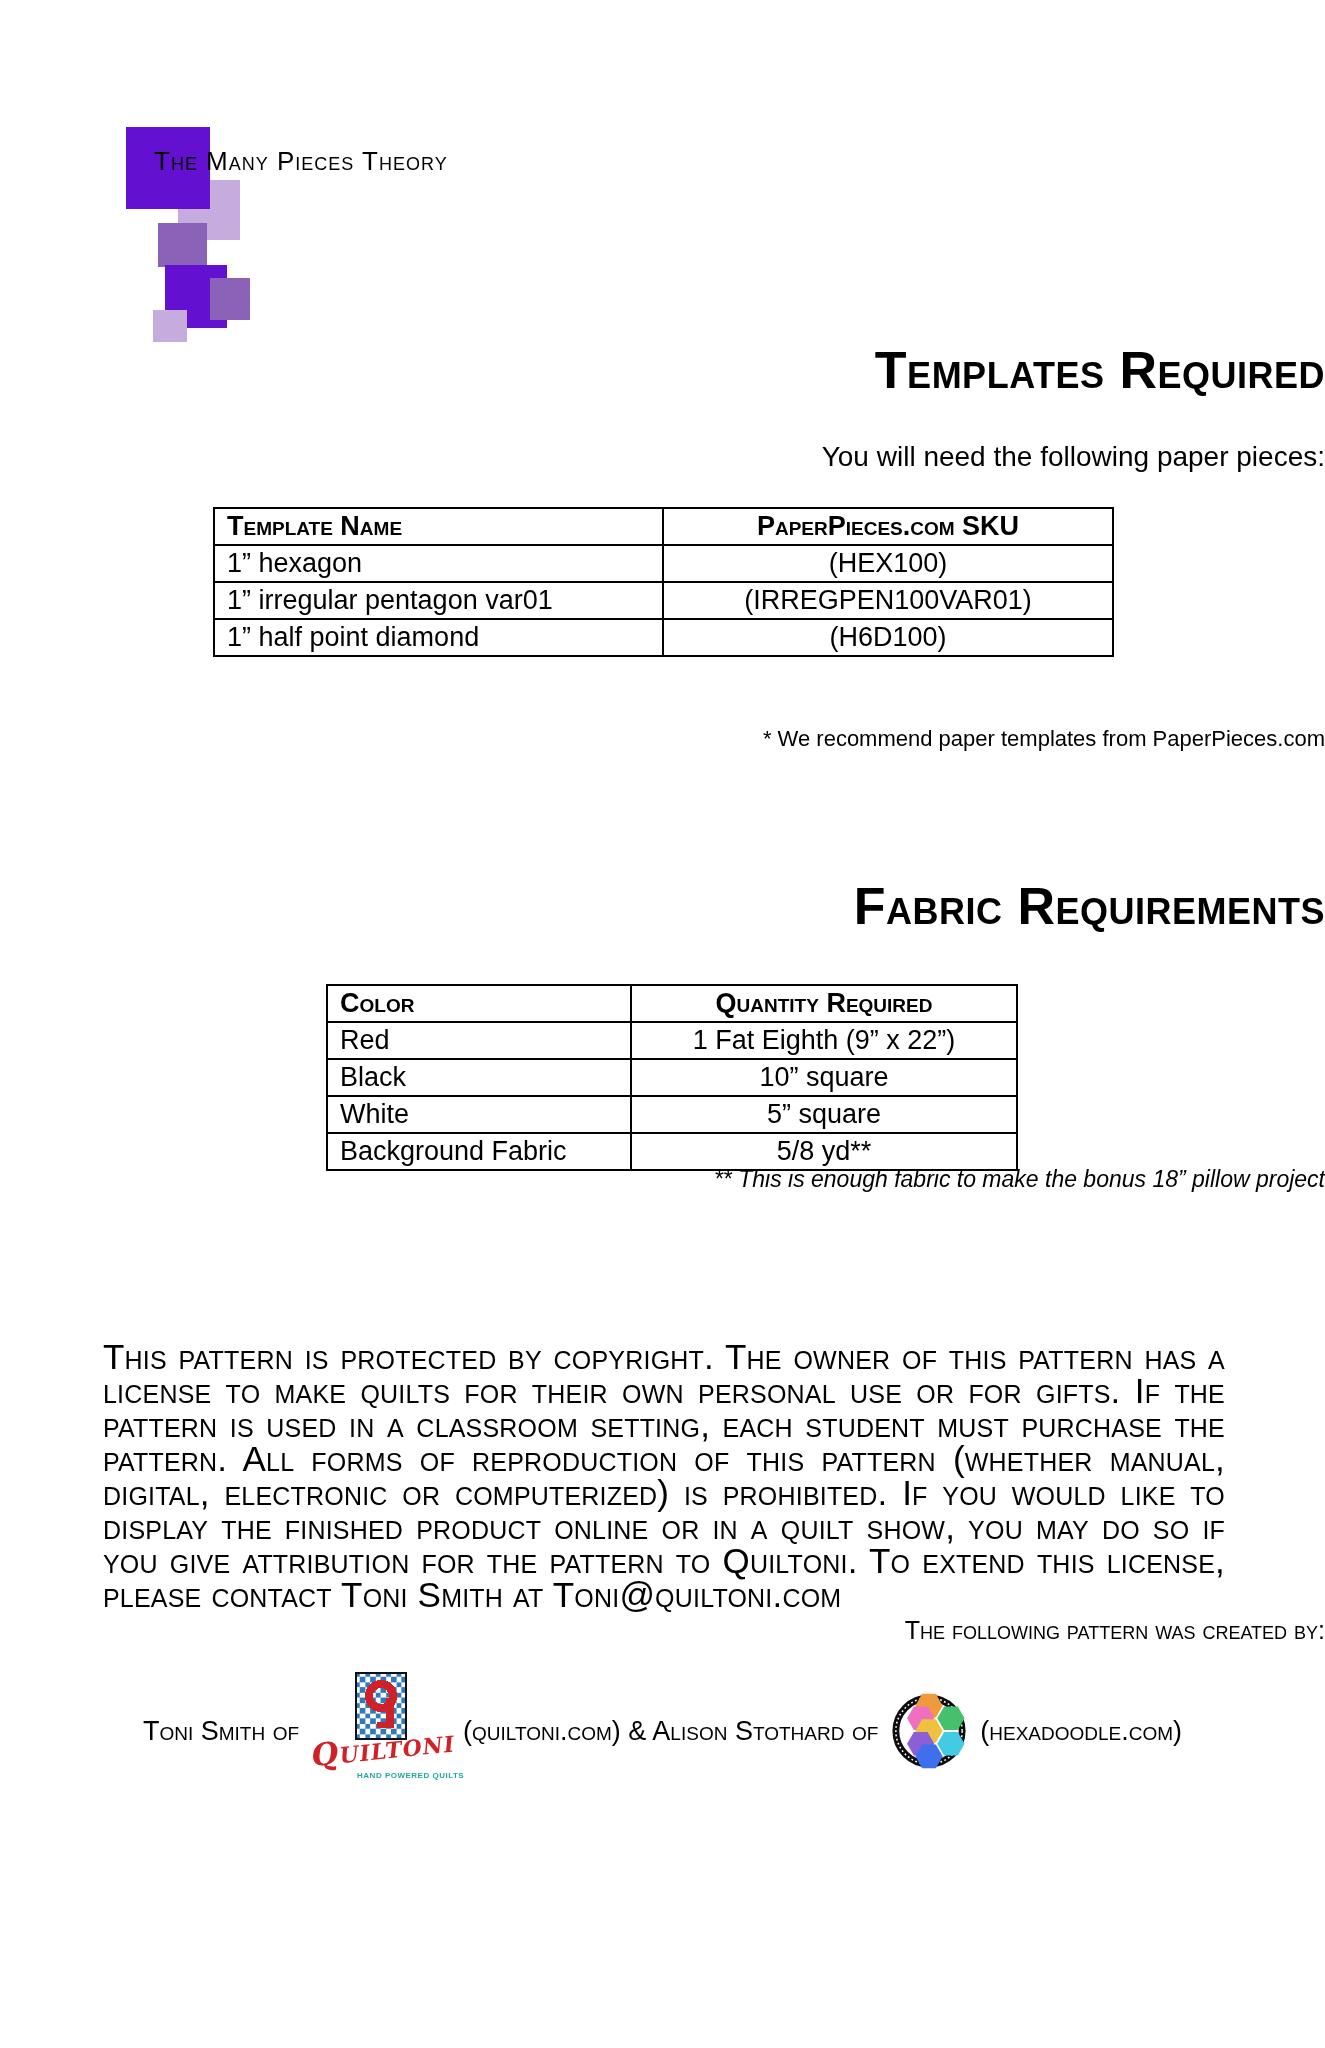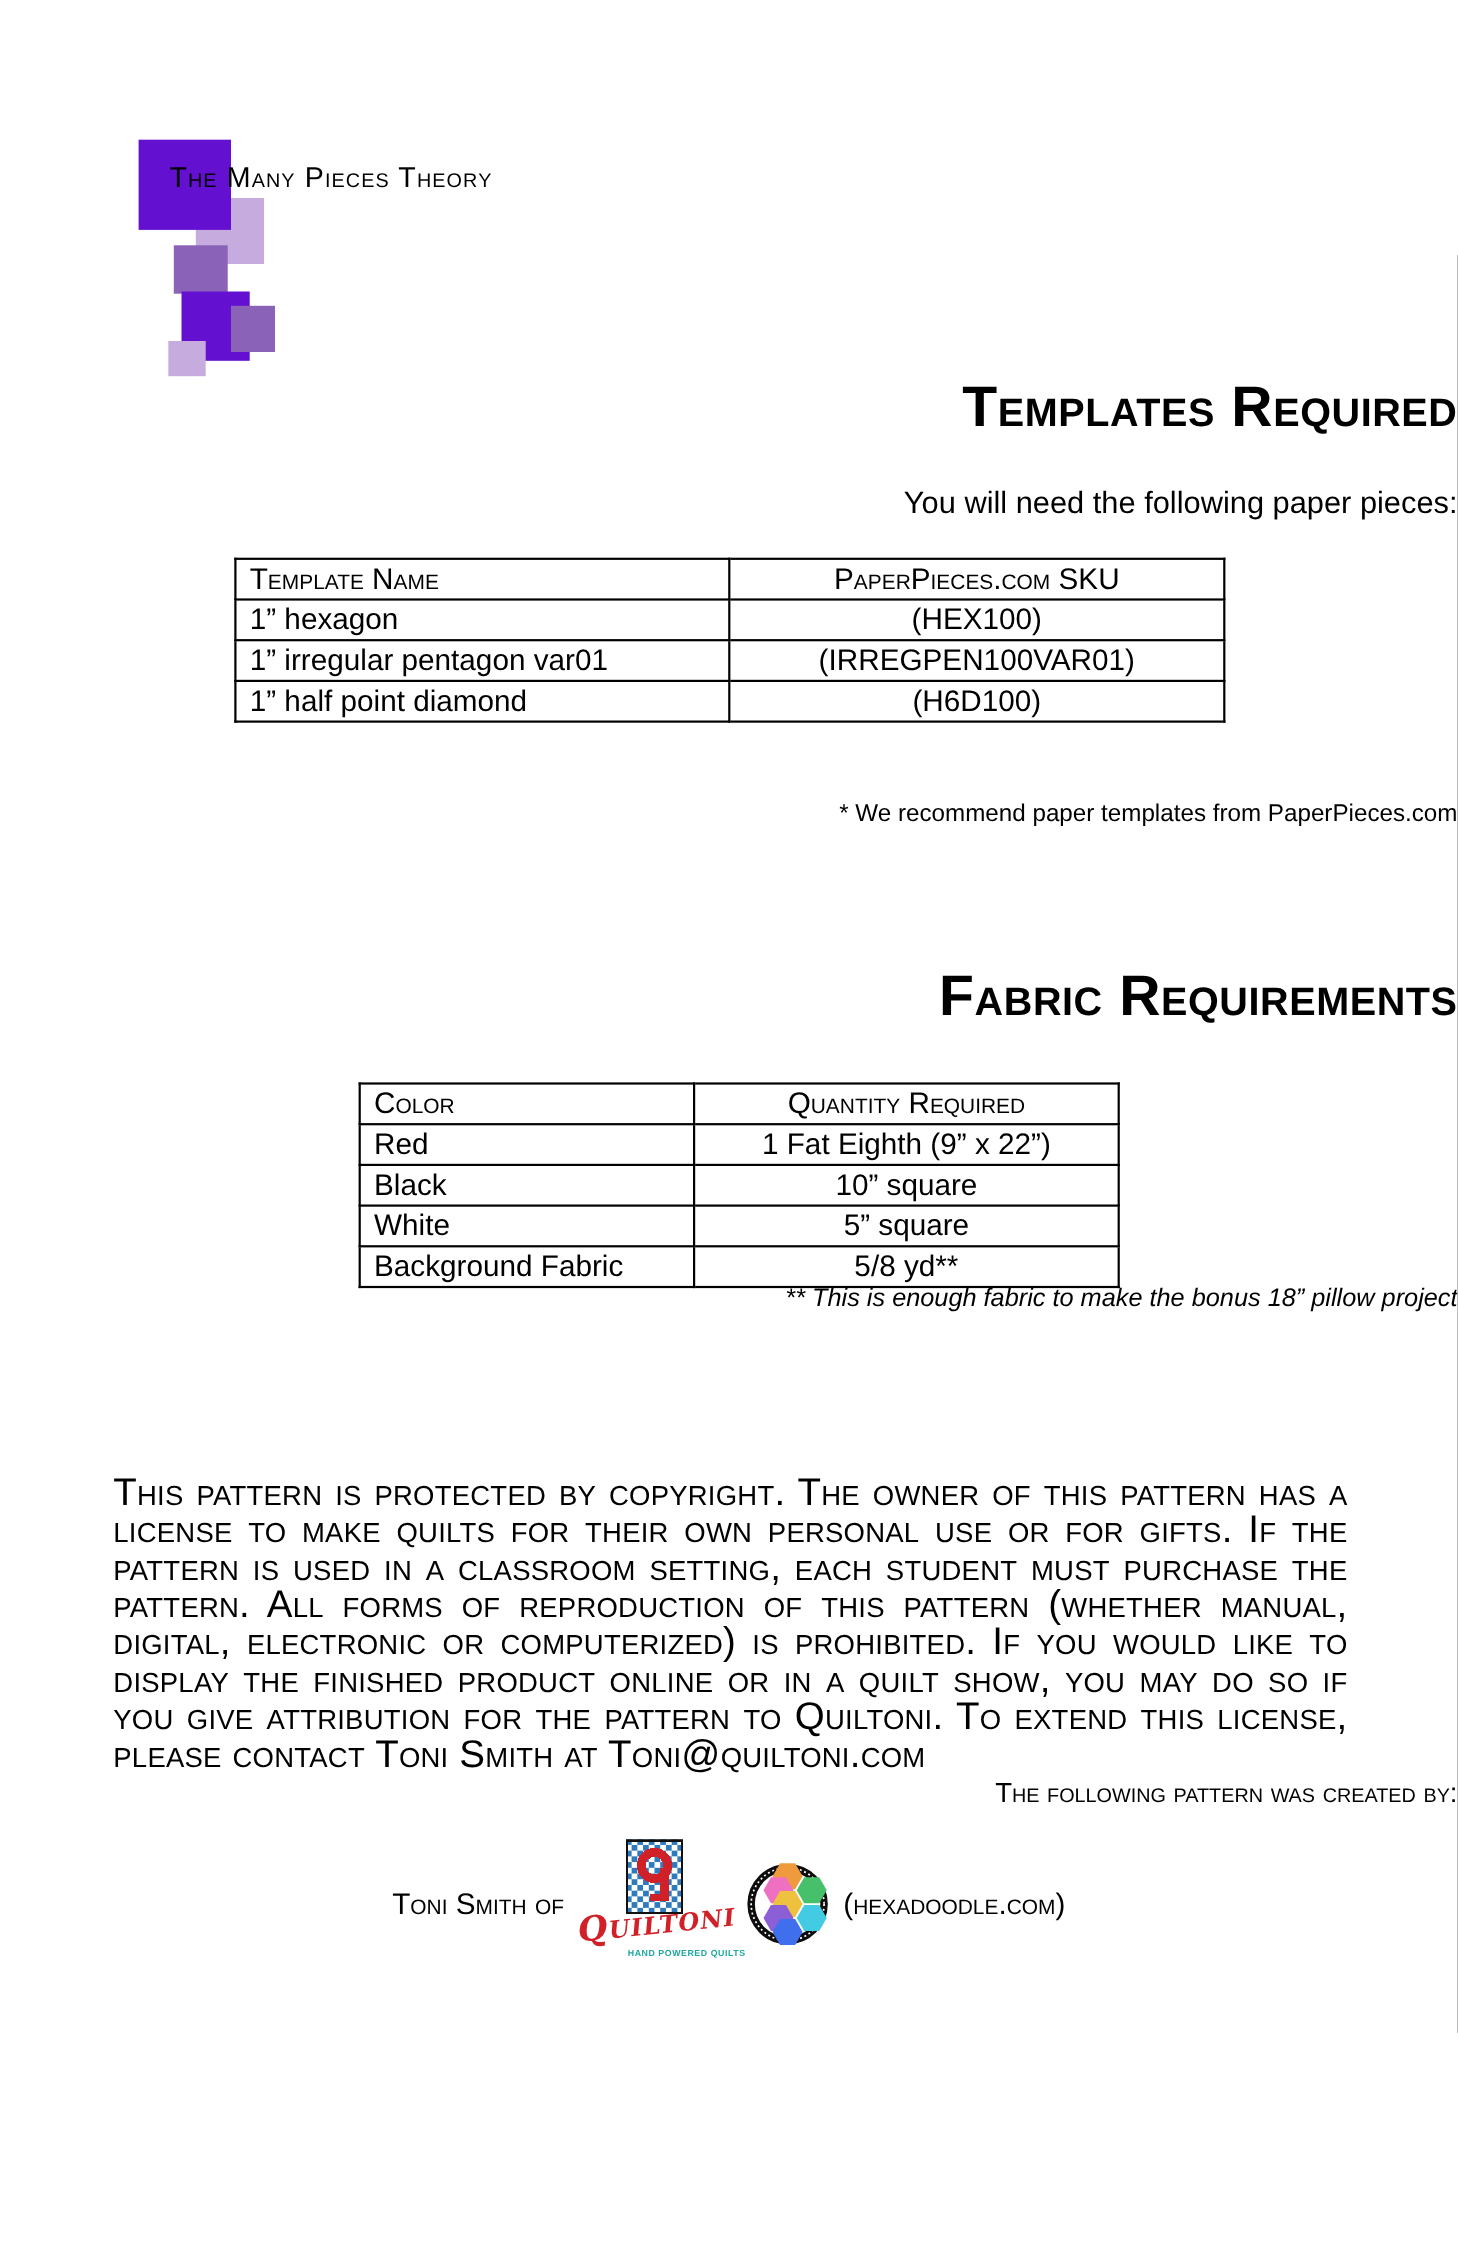--- a/index.html
+++ b/index.html
@@ -36,21 +36,21 @@
     position:absolute;left:103px;top:1340px;width:1122px;
     font-size:35px;font-variant:small-caps;line-height:34px;
     text-align:justify;letter-spacing:0.2px;
   }
   .created-by{top:1616px;font-size:25px;font-variant:small-caps;}
   
   table{border-collapse:collapse;position:absolute;table-layout:fixed;}
   .tbl-templates{left:213px;top:507px;width:901px;}
   .tbl-fabric{left:326px;top:984px;width:692px;}
   th,td{border:2px solid #000;height:35px;font-size:27px;padding:0 0 0 12px;text-align:left;}
-  th{font-variant:small-caps;font-weight:normal;}
+  th{font-variant:small-caps;font-weight:bold;}
   th:last-child,td:last-child{text-align:center;padding:0;}
   .tbl-templates col.c1{width:449px;}
   .tbl-fabric col.c1{width:304px;}
   
   .footer{
     position:absolute;left:0;top:1672px;width:100%;
     display:flex;justify-content:center;align-items:center;gap:12px;
     font-size:27px;font-variant:small-caps;
   }
   .quiltoni-logo{position:relative;width:140px;height:118px;flex:0 0 auto;}
@@ -167,20 +167,21 @@
         <rect x="0" y="0" width="52" height="68" fill="url(#chk)"></rect>
         <circle cx="26" cy="24" r="12" fill="none" stroke="#d12128" stroke-width="8"></circle>
         <rect x="31" y="26" width="8" height="30" fill="#d12128"></rect>
         <rect x="22" y="50" width="10" height="6" fill="#d12128"></rect>
         <rect x="1" y="1" width="50" height="66" fill="none" stroke="#111" stroke-width="2.5"></rect>
       </svg>
       <span class="quiltoni-word" style="color: rgb(209, 33, 40);">Quiltoni</span>
       <span class="quiltoni-tag" style="color: rgb(31, 168, 160);">hand powered quilts</span>
     </span>
 
+    <span>(quiltoni.com) &amp; Alison Stothard of</span>
 
     <svg class="hexadoodle-logo" width="78" height="78" viewBox="-40 -40 80 80">
       <circle cx="0" cy="0" r="34" fill="#ffffff" stroke="#0d0d0d" stroke-width="7"></circle>
       <circle cx="0" cy="0" r="34" fill="none" stroke="#ffffff" stroke-width="1.6" stroke-dasharray="1.8,2.6"></circle>
       <g>
         <polygon points="14,-26 7,-13.9 -7,-13.9 -14,-26 -7,-38.1 7,-38.1" fill="#f09a3e"></polygon>
         <polygon points="-8.5,-13 -15.5,-0.9 -29.5,-0.9 -36.5,-13 -29.5,-25.1 -15.5,-25.1" transform="translate(14,0)" fill="#ef6fc0"></polygon>
         <polygon points="36.5,-13 29.5,-0.9 15.5,-0.9 8.5,-13 15.5,-25.1 29.5,-25.1" fill="#47c06b"></polygon>
         <polygon points="14,0 7,12.1 -7,12.1 -14,0 -7,-12.1 7,-12.1" fill="#eec23f"></polygon>
         <polygon points="-8.5,13 -15.5,25.1 -29.5,25.1 -36.5,13 -29.5,0.9 -15.5,0.9" transform="translate(14,0)" fill="#8d5fd6"></polygon>

